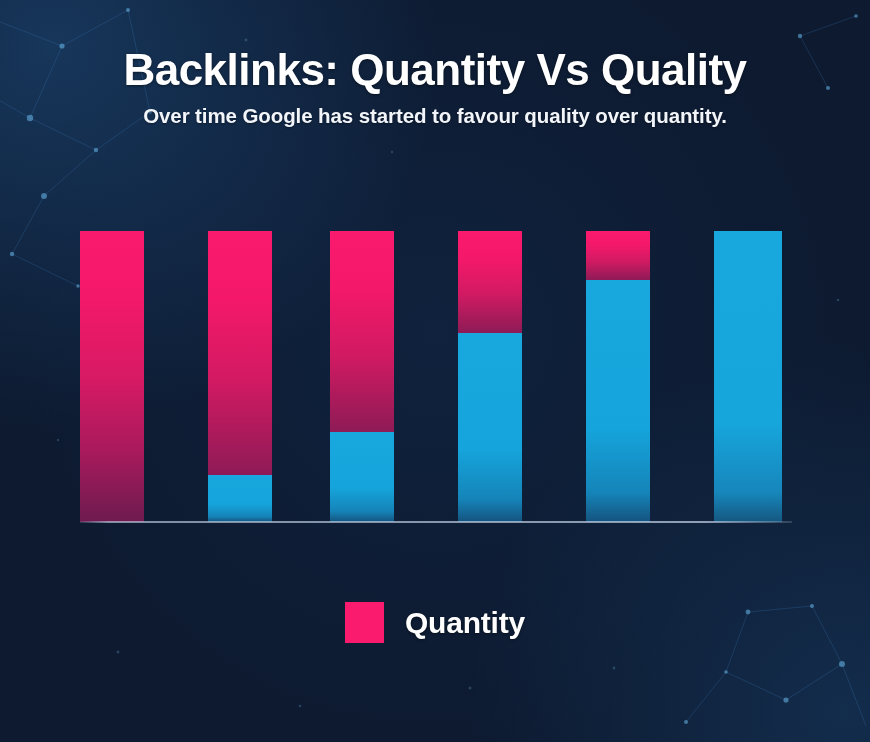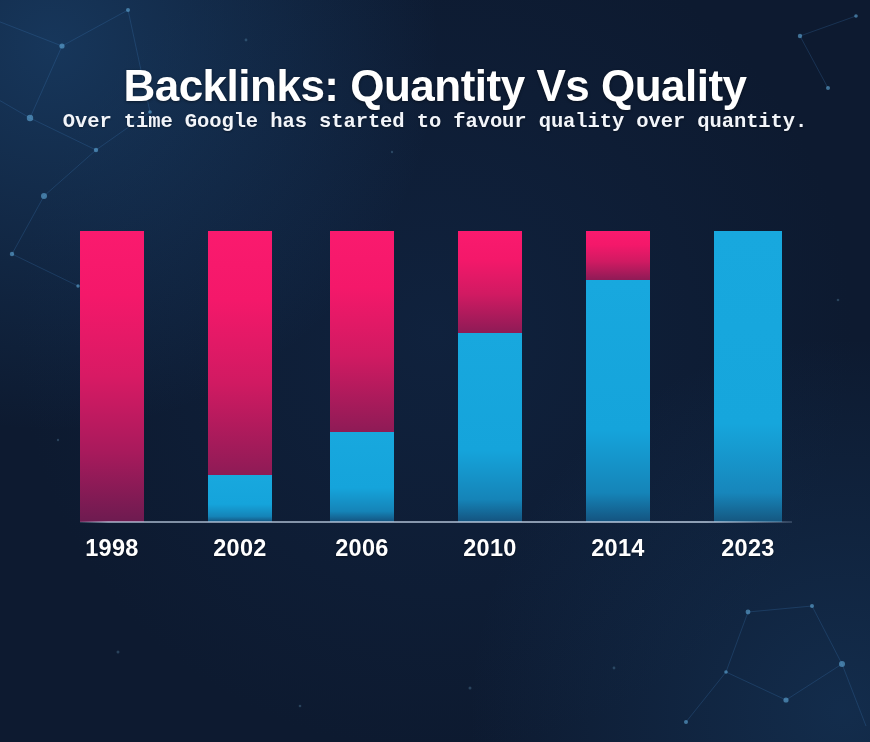--- a/index.html
+++ b/index.html
@@ -18,37 +18,36 @@
     position:absolute; inset:0; z-index:0; pointer-events:none;
     background:
       radial-gradient(circle at 6% 6%, rgba(45,120,190,0.30) 0%, rgba(13,26,48,0) 36%),
       radial-gradient(circle at 97% 96%, rgba(40,110,175,0.22) 0%, rgba(13,26,48,0) 34%),
       radial-gradient(circle at 50% 45%, rgba(18,40,72,0.55) 0%, rgba(13,26,48,0) 70%);
   }
 
   #page { position:relative; z-index:2; width:870px; height:742px; }
 
   
-  .header { padding-top:64px; text-align:center; }
+  .header { padding-top:48px; text-align:center; }
   #chart-title {
     font-size:44px;
     font-weight:bold;
     color:#ffffff;
     letter-spacing:-0.5px;
     line-height:1.0;
     text-shadow:0 1px 3px rgba(0,0,0,0.45);
   }
   #chart-subtitle {
-    margin-top:2px;
+    margin-top:12px;
     font-size:20.5px;
     font-weight:bold;
     color:#f2f5fa;
     letter-spacing:-0.1px;
     text-shadow:0 1px 2px rgba(0,0,0,0.4);
-    font-family:Liberation Mono, monospace;
   }
 
   
   #plot {
     position:absolute;
     left:80px;
     top:231px;
     width:712px;
     height:291px;
   }
@@ -229,25 +228,21 @@
       </div>
       <div class="bar-slot" style="left: 634px; width: 68px;">
         <div class="bar-stack">
           <div class="seg-quality full" style="height: 100%;"></div>
         </div>
       </div>
     </div>
 
   <div id="axis-line"></div>
 
-  <div id="tick-labels">
-      <div class="tick-label" style="left: -8px; width: 80px;">1998</div>
-      <div class="tick-label" style="left: 120px; width: 80px;">2002</div>
-      <div class="tick-label" style="left: 242px; width: 80px;">2006</div>
-      <div class="tick-label" style="left: 370px; width: 80px;">2010</div>
-      <div class="tick-label" style="left: 498px; width: 80px;">2014</div>
-      <div class="tick-label" style="left: 626px; width: 84px;">2023</div>
+
+  <div id="legend">
+    <div class="legend-item">
+      <span class="legend-swatch quantity"></span>
+      <span class="legend-label">Quantity</span>
     </div>
-
-  <div id="legend">
   </div>
 
 </div>
 
 </body></html>

